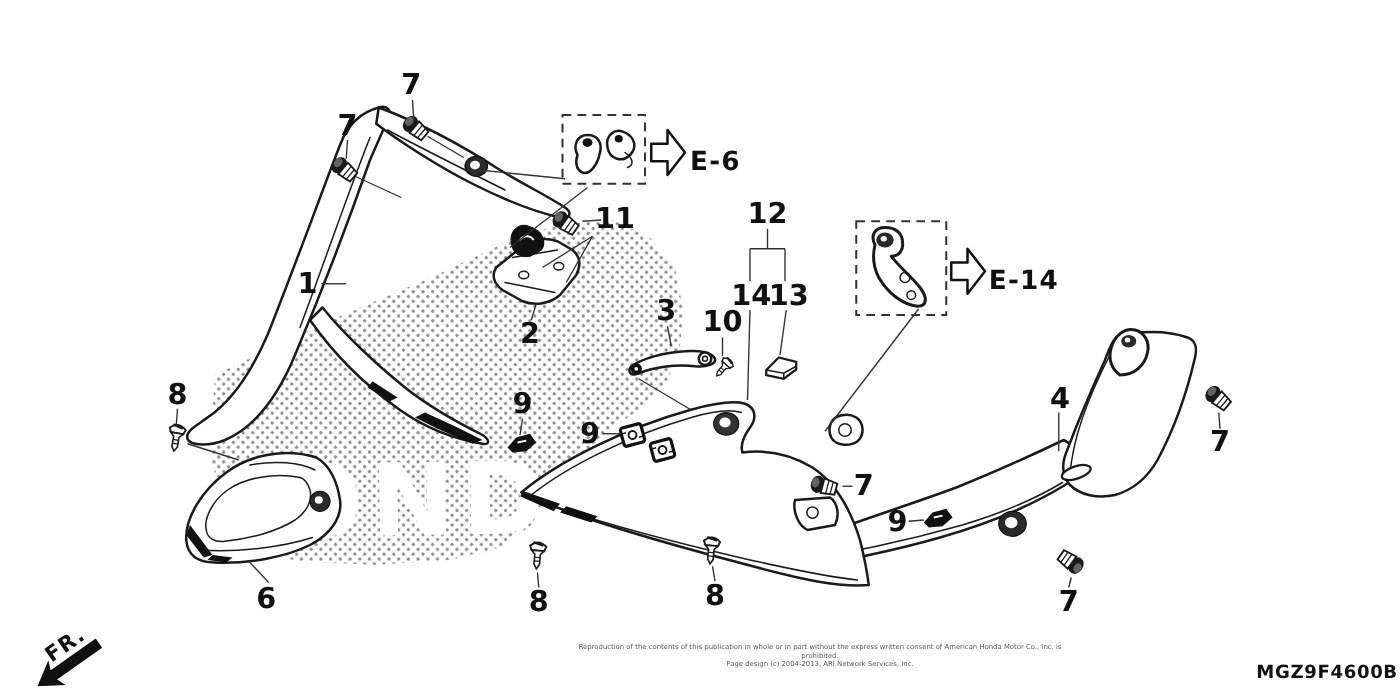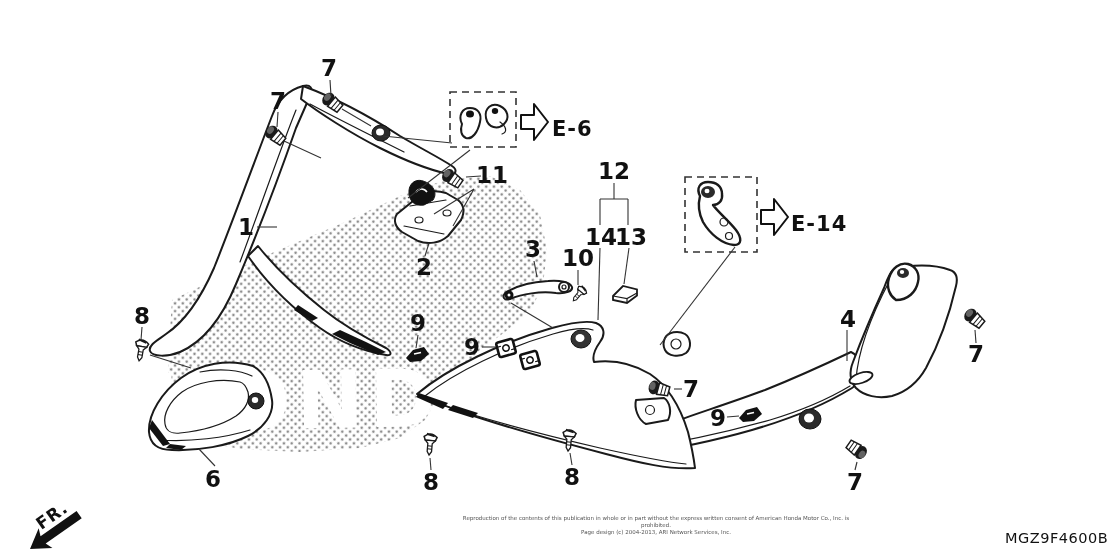--- a/index.html
+++ b/index.html
@@ -14,21 +14,21 @@
   .aux{fill:none;stroke:#333;stroke-width:1.1;}
   .leader{fill:none;stroke:#333;stroke-width:1.1;}
   .callout-num{font-size:23px;font-weight:bold;fill:#111;text-anchor:middle;}
   .ref-label{font-size:21px;font-weight:bold;fill:#111;letter-spacing:1px;}
   .dashed-box{fill:none;stroke:#333;stroke-width:1.6;stroke-dasharray:7 5;}
   .block-arrow{fill:#fff;stroke:#111;stroke-width:2;stroke-linejoin:round;}
   .wm{font-size:80px;font-weight:bold;fill:#fff;letter-spacing:6px;}
   .fr-label{font-size:17px;font-weight:bold;fill:#111;letter-spacing:1px;}
   #footer-note{position:absolute;left:462px;top:515px;width:388px;text-align:center;
                font-size:5.5px;line-height:7px;color:#555;}
-  #drawing-code{position:absolute;left:1005px;top:530px;font-size:14.5px;font-weight:normal;
+  #drawing-code{position:absolute;left:1005px;top:530px;font-size:14.5px;font-weight:bold;
                 color:#111;letter-spacing:0.5px;}
 </style>
 </head>
 <body>
 
 <div id="canvas">
 
 <svg id="diagram" width="1120" height="560" viewBox="0 0 1120 560">
   <defs>
     <pattern id="halftone" width="5.5" height="5.5" patternUnits="userSpaceOnUse" patternTransform="rotate(45)">

